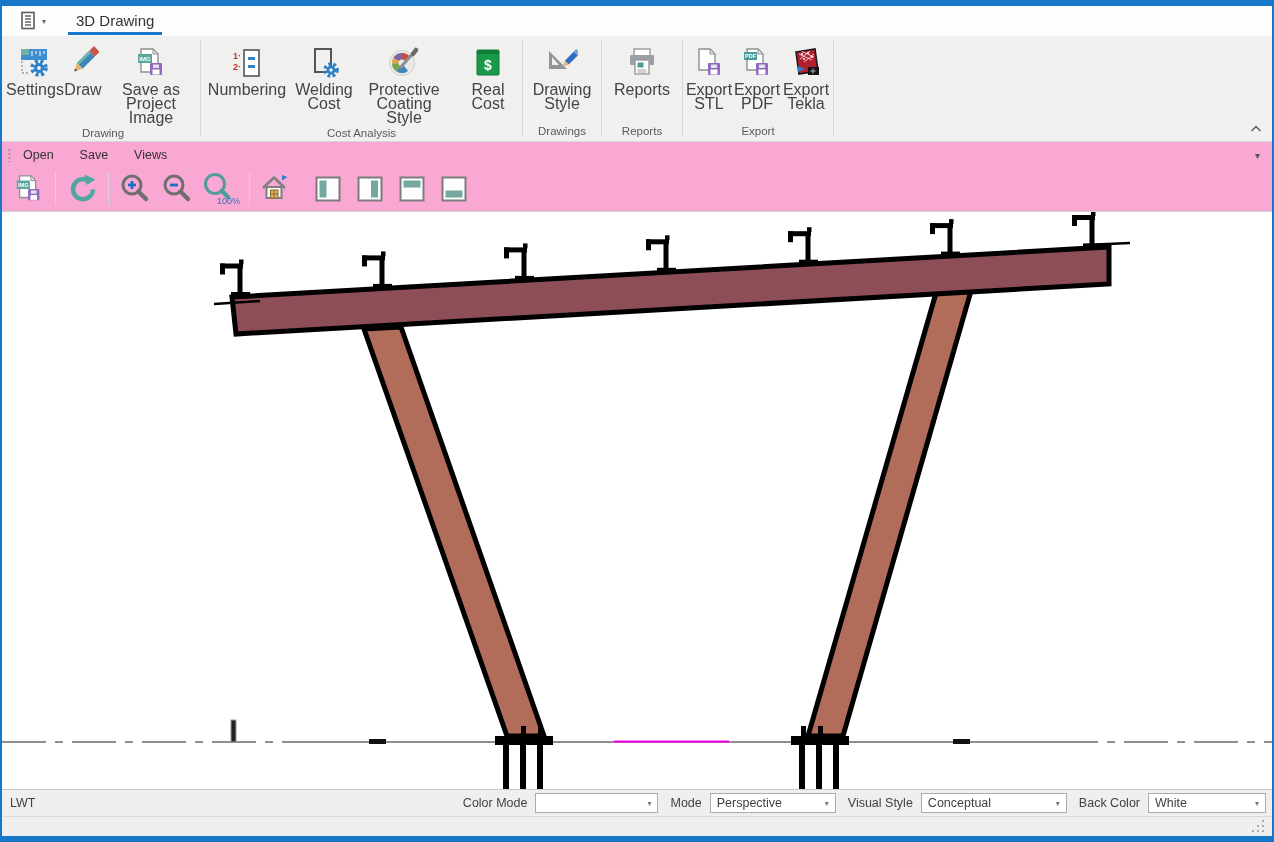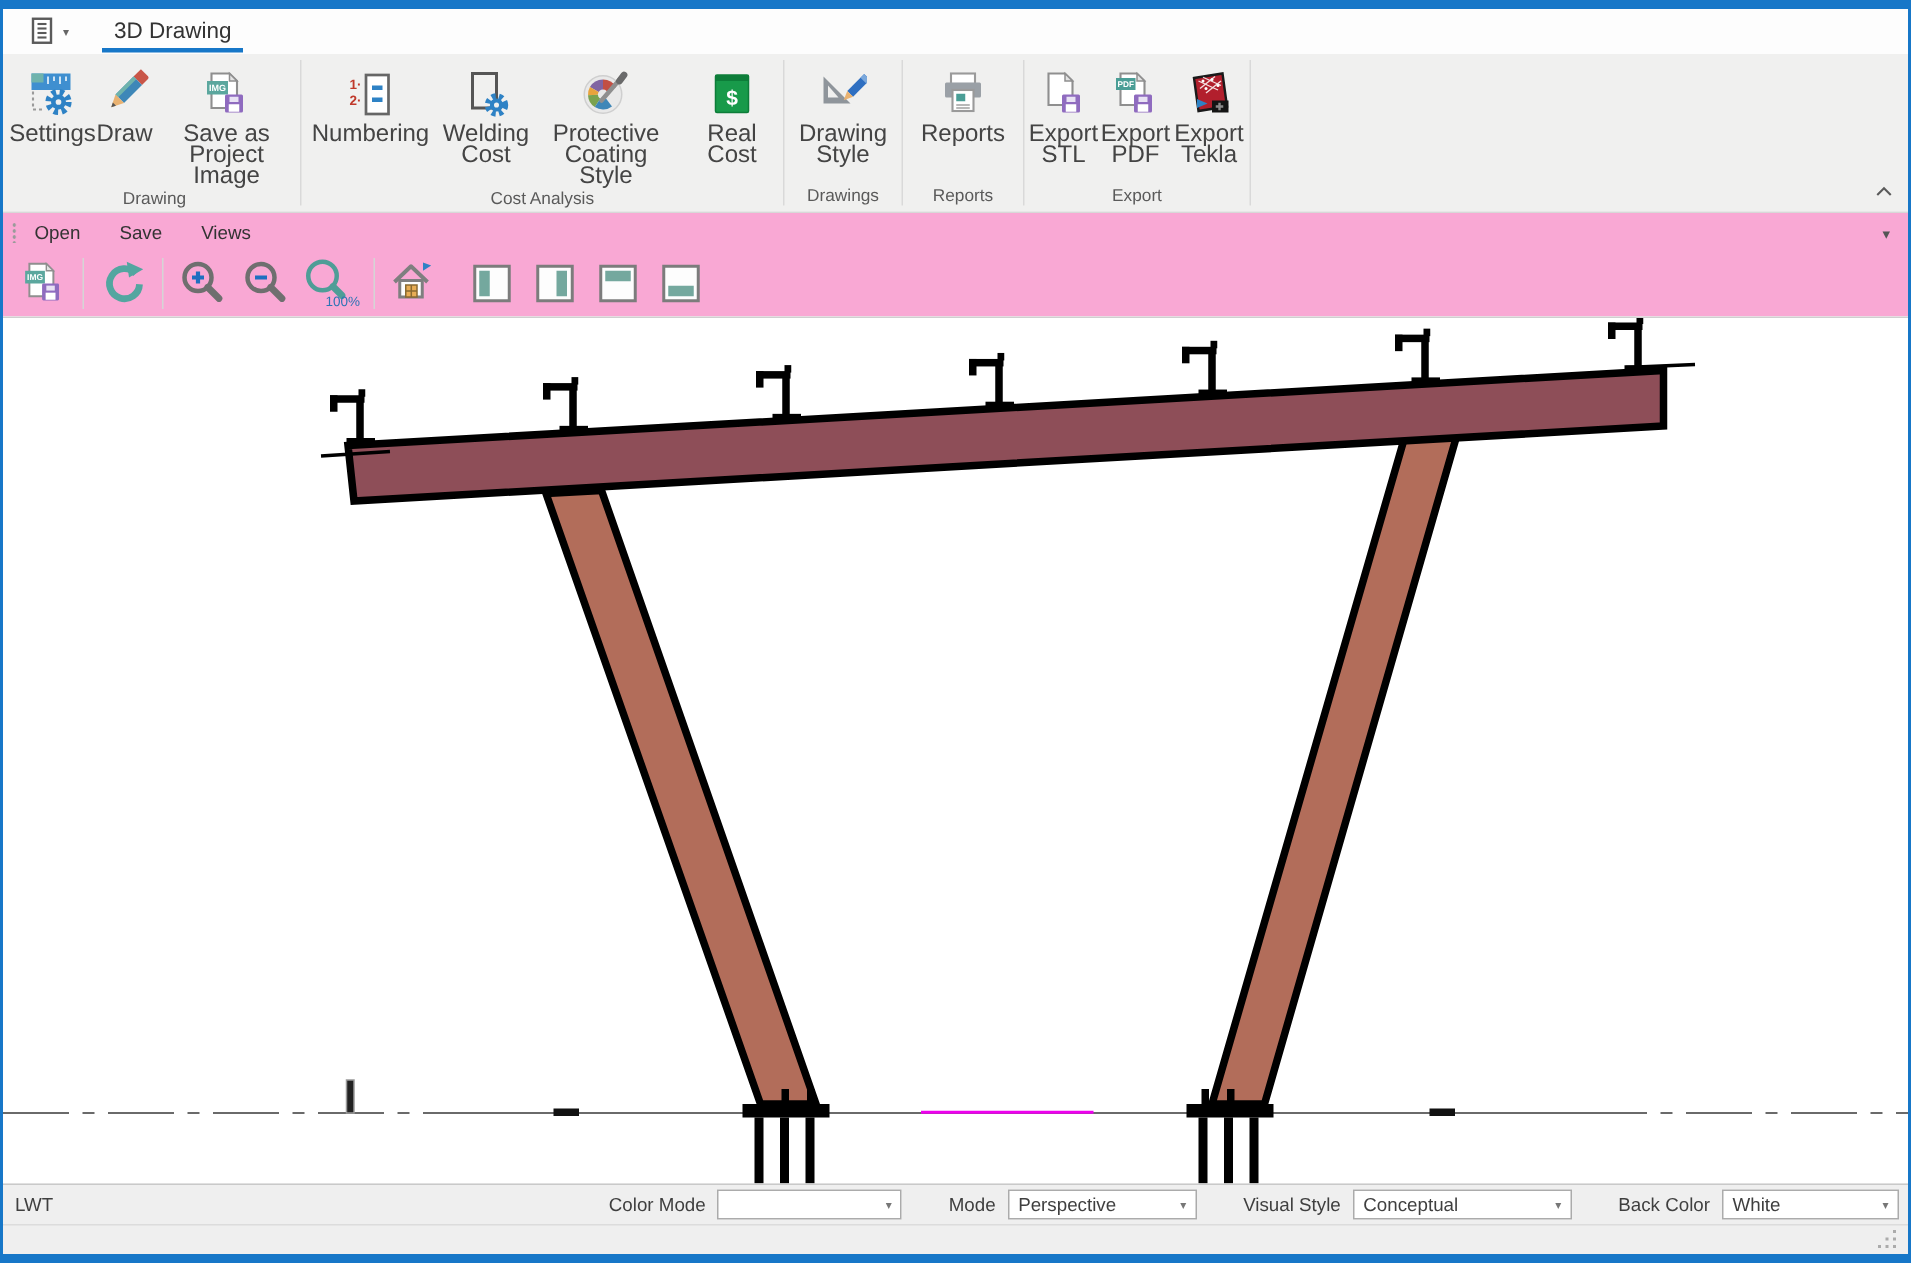--- a/index.html
+++ b/index.html
@@ -49,21 +49,21 @@
           border-top:1px solid #cfcfcf;box-sizing:border-box;}
   .canvas svg{display:block;}
 
   
   .status{position:absolute;left:2px;right:2px;top:789px;height:27px;background:#efefef;
           border-top:1px solid #c9c9c9;box-sizing:border-box;display:flex;align-items:center;
           font-size:12.5px;color:#3f3f3f;}
   .status .lefttext{margin-left:8px;}
   .status .spacer{flex:1;}
   .sfield{display:flex;align-items:center;margin-right:12px;}
-  .sfield .slabel{margin-right:8px;white-space:nowrap;margin-left:19px;}
+  .sfield .slabel{margin-right:8px;white-space:nowrap;}
   .sselect{height:20px;background:#fff;border:1px solid #ababab;display:flex;align-items:center;
            justify-content:space-between;padding:0 6px;box-sizing:border-box;cursor:pointer;}
   .sselect .scaret{font-size:8px;color:#777;margin-left:6px;}
   .bstrip{position:absolute;left:2px;right:2px;top:816px;height:20px;background:#efefef;
           border-top:1px solid #dcdcdc;box-sizing:border-box;}
   .rgripdot{position:absolute;right:8px;bottom:4px;width:2px;height:2px;background:#ababab;
             box-shadow:0 -10px #ababab,-5px -5px #ababab,0 -5px #ababab,-10px 0 #ababab,-5px 0 #ababab,0 0 #ababab;}
 </style>
 </head>
 <body>

